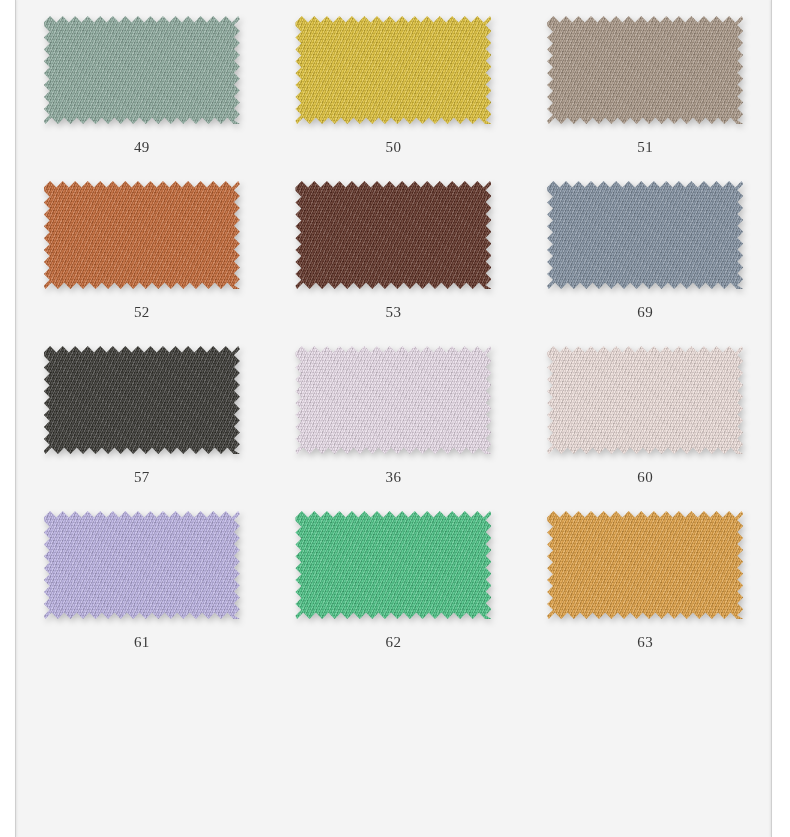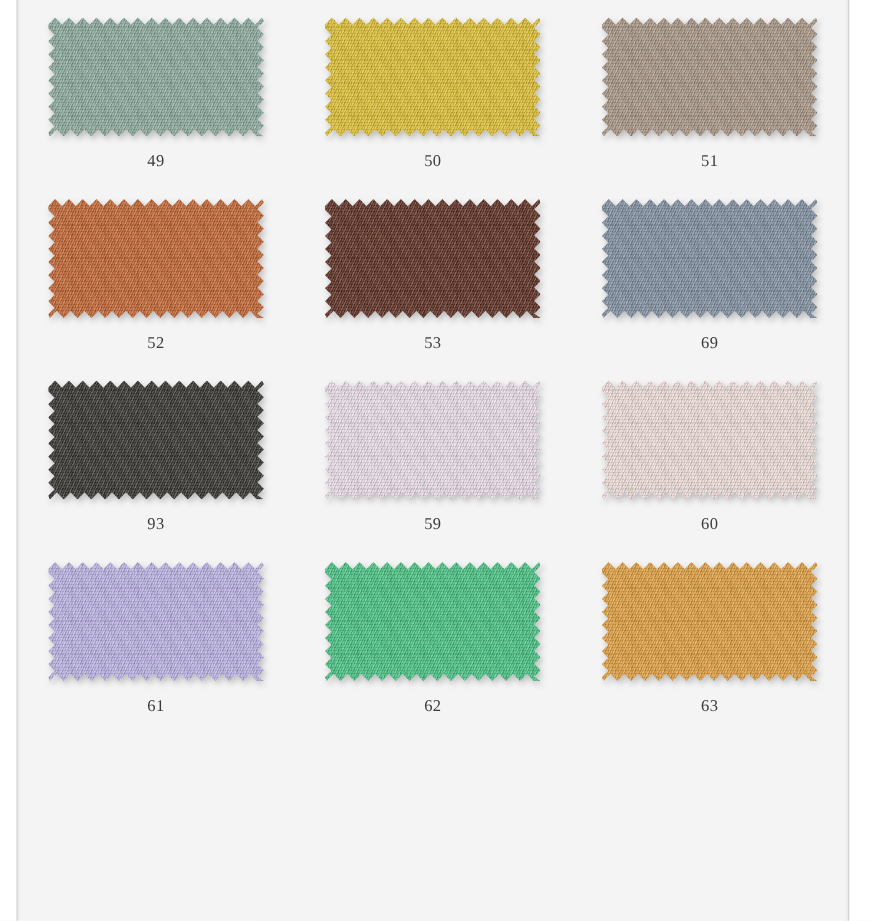--- a/index.html
+++ b/index.html
@@ -162,29 +162,29 @@
           </div>
         </div>
         <div class="label">69</div>
       </div>
       <div class="cell">
         <div class="swatch-wrap">
           <div class="swatch">
             <div class="body" style="background-color: rgb(51, 50, 45);"></div>
           </div>
         </div>
-        <div class="label">93</div>
+        <div class="label">57</div>
       </div>
       <div class="cell">
         <div class="swatch-wrap">
           <div class="swatch">
             <div class="body" style="background-color: rgb(232, 219, 232);"></div>
           </div>
         </div>
-        <div class="label">59</div>
+        <div class="label">36</div>
       </div>
       <div class="cell">
         <div class="swatch-wrap">
           <div class="swatch">
             <div class="body" style="background-color: rgb(236, 220, 216);"></div>
           </div>
         </div>
         <div class="label">60</div>
       </div>
       <div class="cell">

